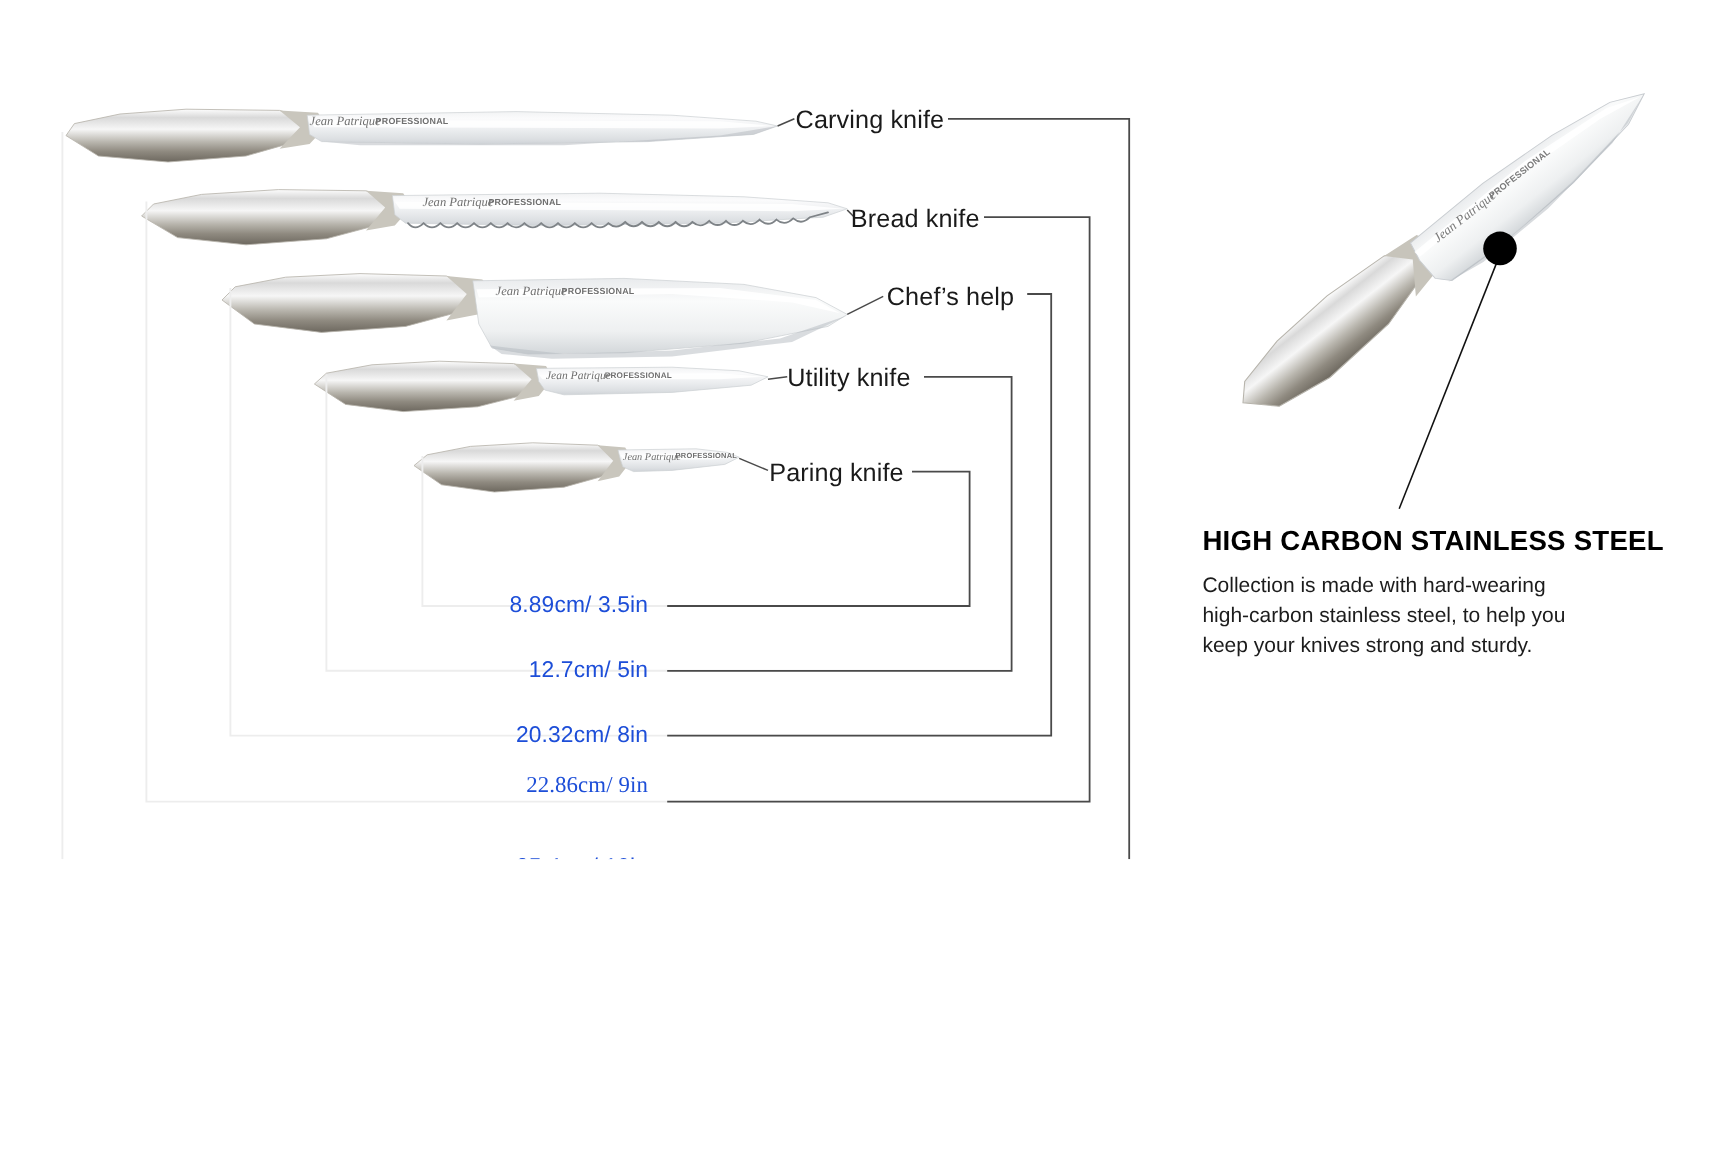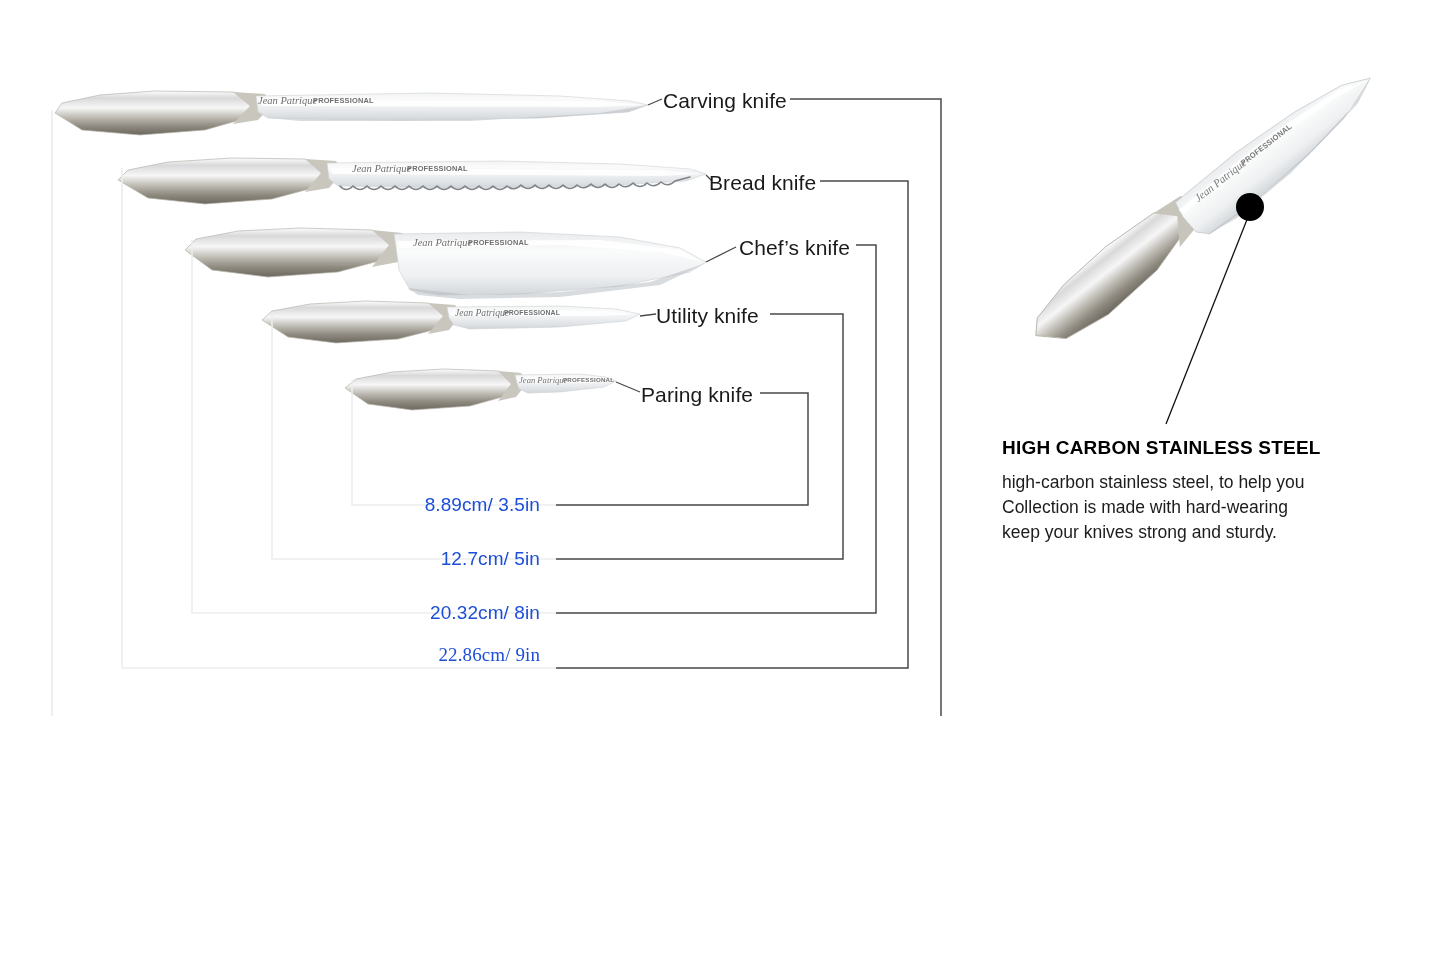--- a/index.html
+++ b/index.html
@@ -46,21 +46,21 @@
     color: #1d4ed8;
     letter-spacing: 0.1px;
     text-align: right;
   }
 
   .feature {
     position: absolute;
     z-index: 5;
   }
   .feature-title {
-    font-size: 19px;
+    font-size: 23px;
     font-weight: bold;
     color: #000000;
     letter-spacing: 0.2px;
     margin: 0 0 11px 0;
     white-space: nowrap;
   }
   .feature-body {
     font-size: 17.5px;
     line-height: 1.42;
     color: #1c1c1c;
@@ -203,33 +203,33 @@
     </g>
   </svg>
 
   <svg class="layer" id="dots-svg" viewBox="0 0 1440 978">
     <circle cx="1250" cy="207" r="14" fill="#000000"></circle>
     <circle cx="636" cy="851" r="14" fill="#000000"></circle>
   </svg>
 
   <div class="txt knife-label" style="left:663px; top:89px;">Carving knife</div>
   <div class="txt knife-label" style="left:709px; top:171px;">Bread knife</div>
-  <div class="txt knife-label" style="left:739px; top:236px;">Chef’s knife</div>
+  <div class="txt knife-label" style="left:739px; top:236px;">Chef’s help</div>
   <div class="txt knife-label" style="left:656px; top:304px;">Utility knife</div>
   <div class="txt knife-label" style="left:641px; top:383px;">Paring knife</div>
 
   <div class="txt size-label" style="left:335px; top:494px; width:205px;">8.89cm/ 3.5in</div>
   <div class="txt size-label" style="left:335px; top:548px; width:205px;">12.7cm/ 5in</div>
   <div class="txt size-label" style="left:335px; top:602px; width:205px;">20.32cm/ 8in</div>
   <div class="txt size-label" style="left:335px; top:644px; width:205px;font-family:Liberation Serif, serif;">22.86cm/ 9in</div>
   <div class="txt size-label" style="left:335px; top:712px; width:205px;">25.4cm/ 10in</div>
 
   <div class="feature" style="left:1002px; top:437px; width:400px;">
     <h2 class="feature-title">HIGH CARBON STAINLESS STEEL</h2>
     <p class="feature-body">
+      <span>Collection is made with hard-wearing</span>
       <span>high-carbon stainless steel, to help you</span>
-      <span>Collection is made with hard-wearing</span>
       <span>keep your knives strong and sturdy.</span>
     </p>
   </div>
 
 
 </div>
 
 </body></html>

